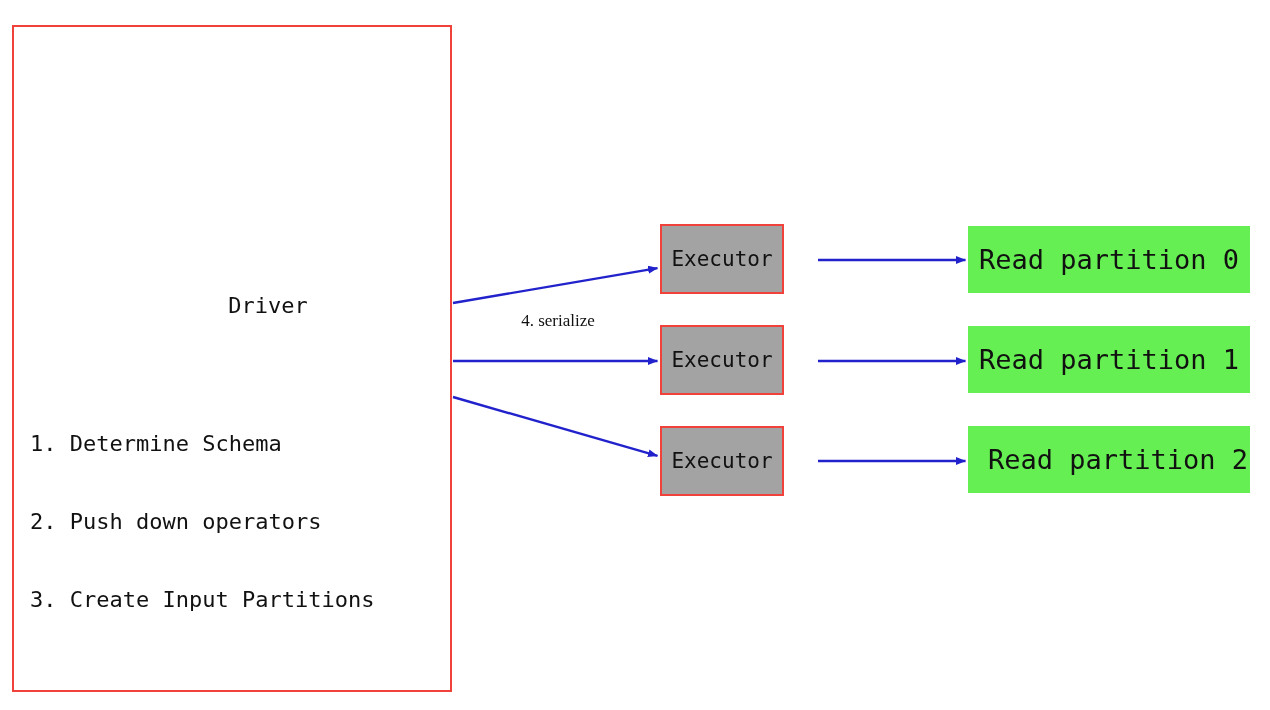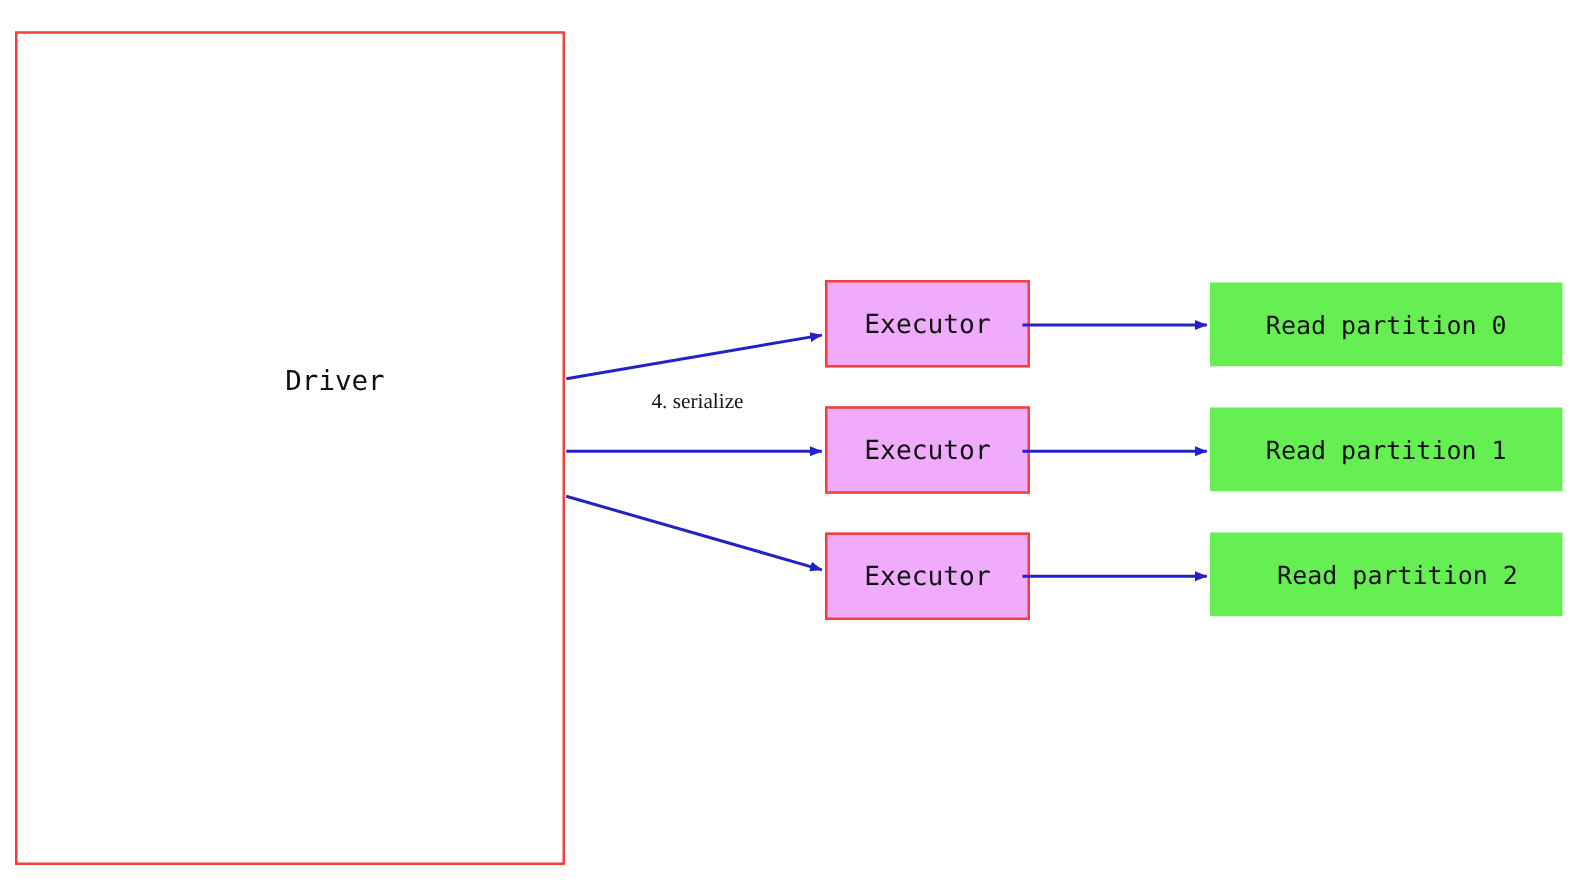--- a/index.html
+++ b/index.html
@@ -49,24 +49,24 @@
     color: #111111;
     white-space: pre;
   }
   .driver-step {
     display: block;
     white-space: pre;
   }
   
   .executor-box {
     position: absolute;
-    width: 164px;
+    width: 124px;
     height: 70px;
     border: 2px solid #f0413a;
-    background: #f0abfc;
+    background: #a3a3a3;
     box-sizing: border-box;
     display: flex;
     align-items: center;
     justify-content: center;
   }
   .executor-label {
     font-family: "DejaVu Sans Mono", "Liberation Mono", monospace;
     font-size: 21px;
     color: #111111;
     white-space: pre;
@@ -80,21 +80,21 @@
     width: 282px;
     height: 67px;
     background: #66ef52;
     box-sizing: border-box;
     display: flex;
     align-items: center;
     justify-content: center;
   }
   .partition-label {
     font-family: "DejaVu Sans Mono", "Liberation Mono", monospace;
-    font-size: 20px;
+    font-size: 27px;
     color: #111111;
     white-space: pre;
   }
   .partition-0 { left: 968px; top: 226px; }
   .partition-1 { left: 968px; top: 326px; justify-content: center; }
   .partition-2 { left: 968px; top: 426px; padding-left: 18px; }
   
   #arrow-layer {
     position: absolute;
     left: 0;
@@ -125,20 +125,25 @@
     width: 130px;
   }
 </style>
 </head>
 <body>
 
 <div id="canvas">
 
   <div class="driver-box">
     <div class="driver-title">Driver</div>
+    <div class="driver-steps">
+      <span class="driver-step">1. Determine Schema</span>
+      <span class="driver-step">2. Push down operators</span>
+      <span class="driver-step">3. Create Input Partitions</span>
+    </div>
   </div>
 
   <div class="executor-box executor-0">
     <span class="executor-label">Executor</span>
   </div>
   <div class="executor-box executor-1">
     <span class="executor-label">Executor</span>
   </div>
   <div class="executor-box executor-2">
     <span class="executor-label">Executor</span>

